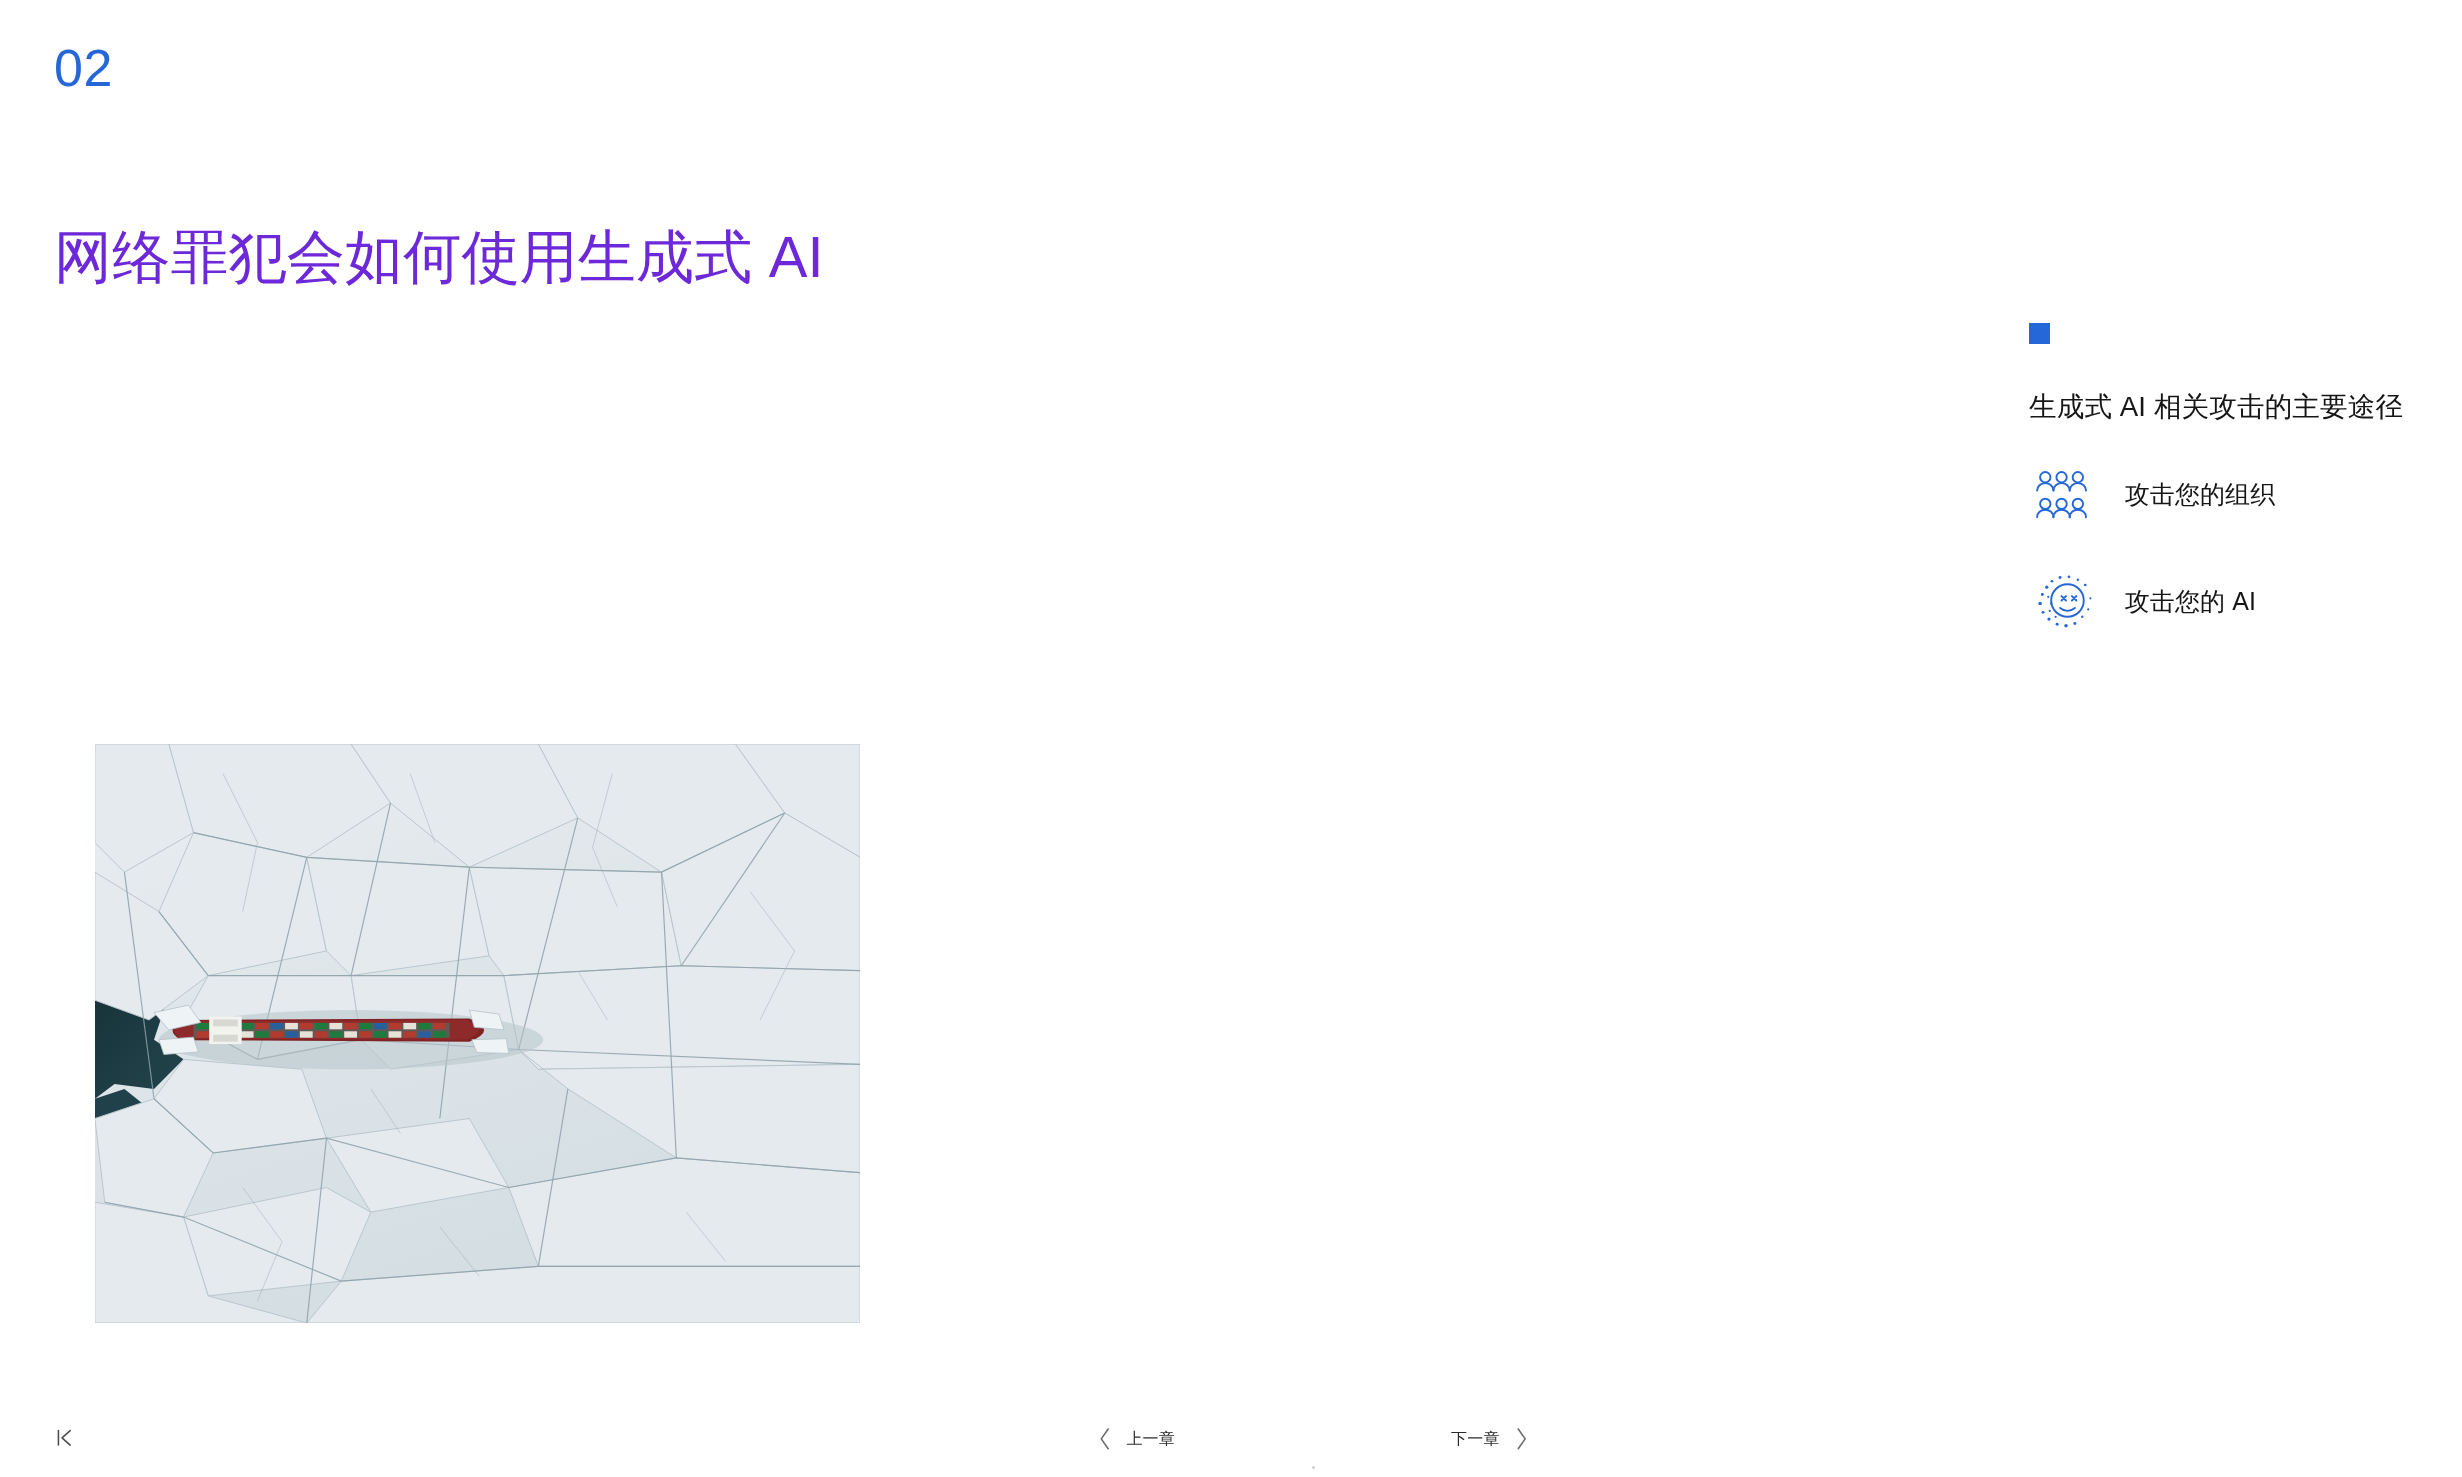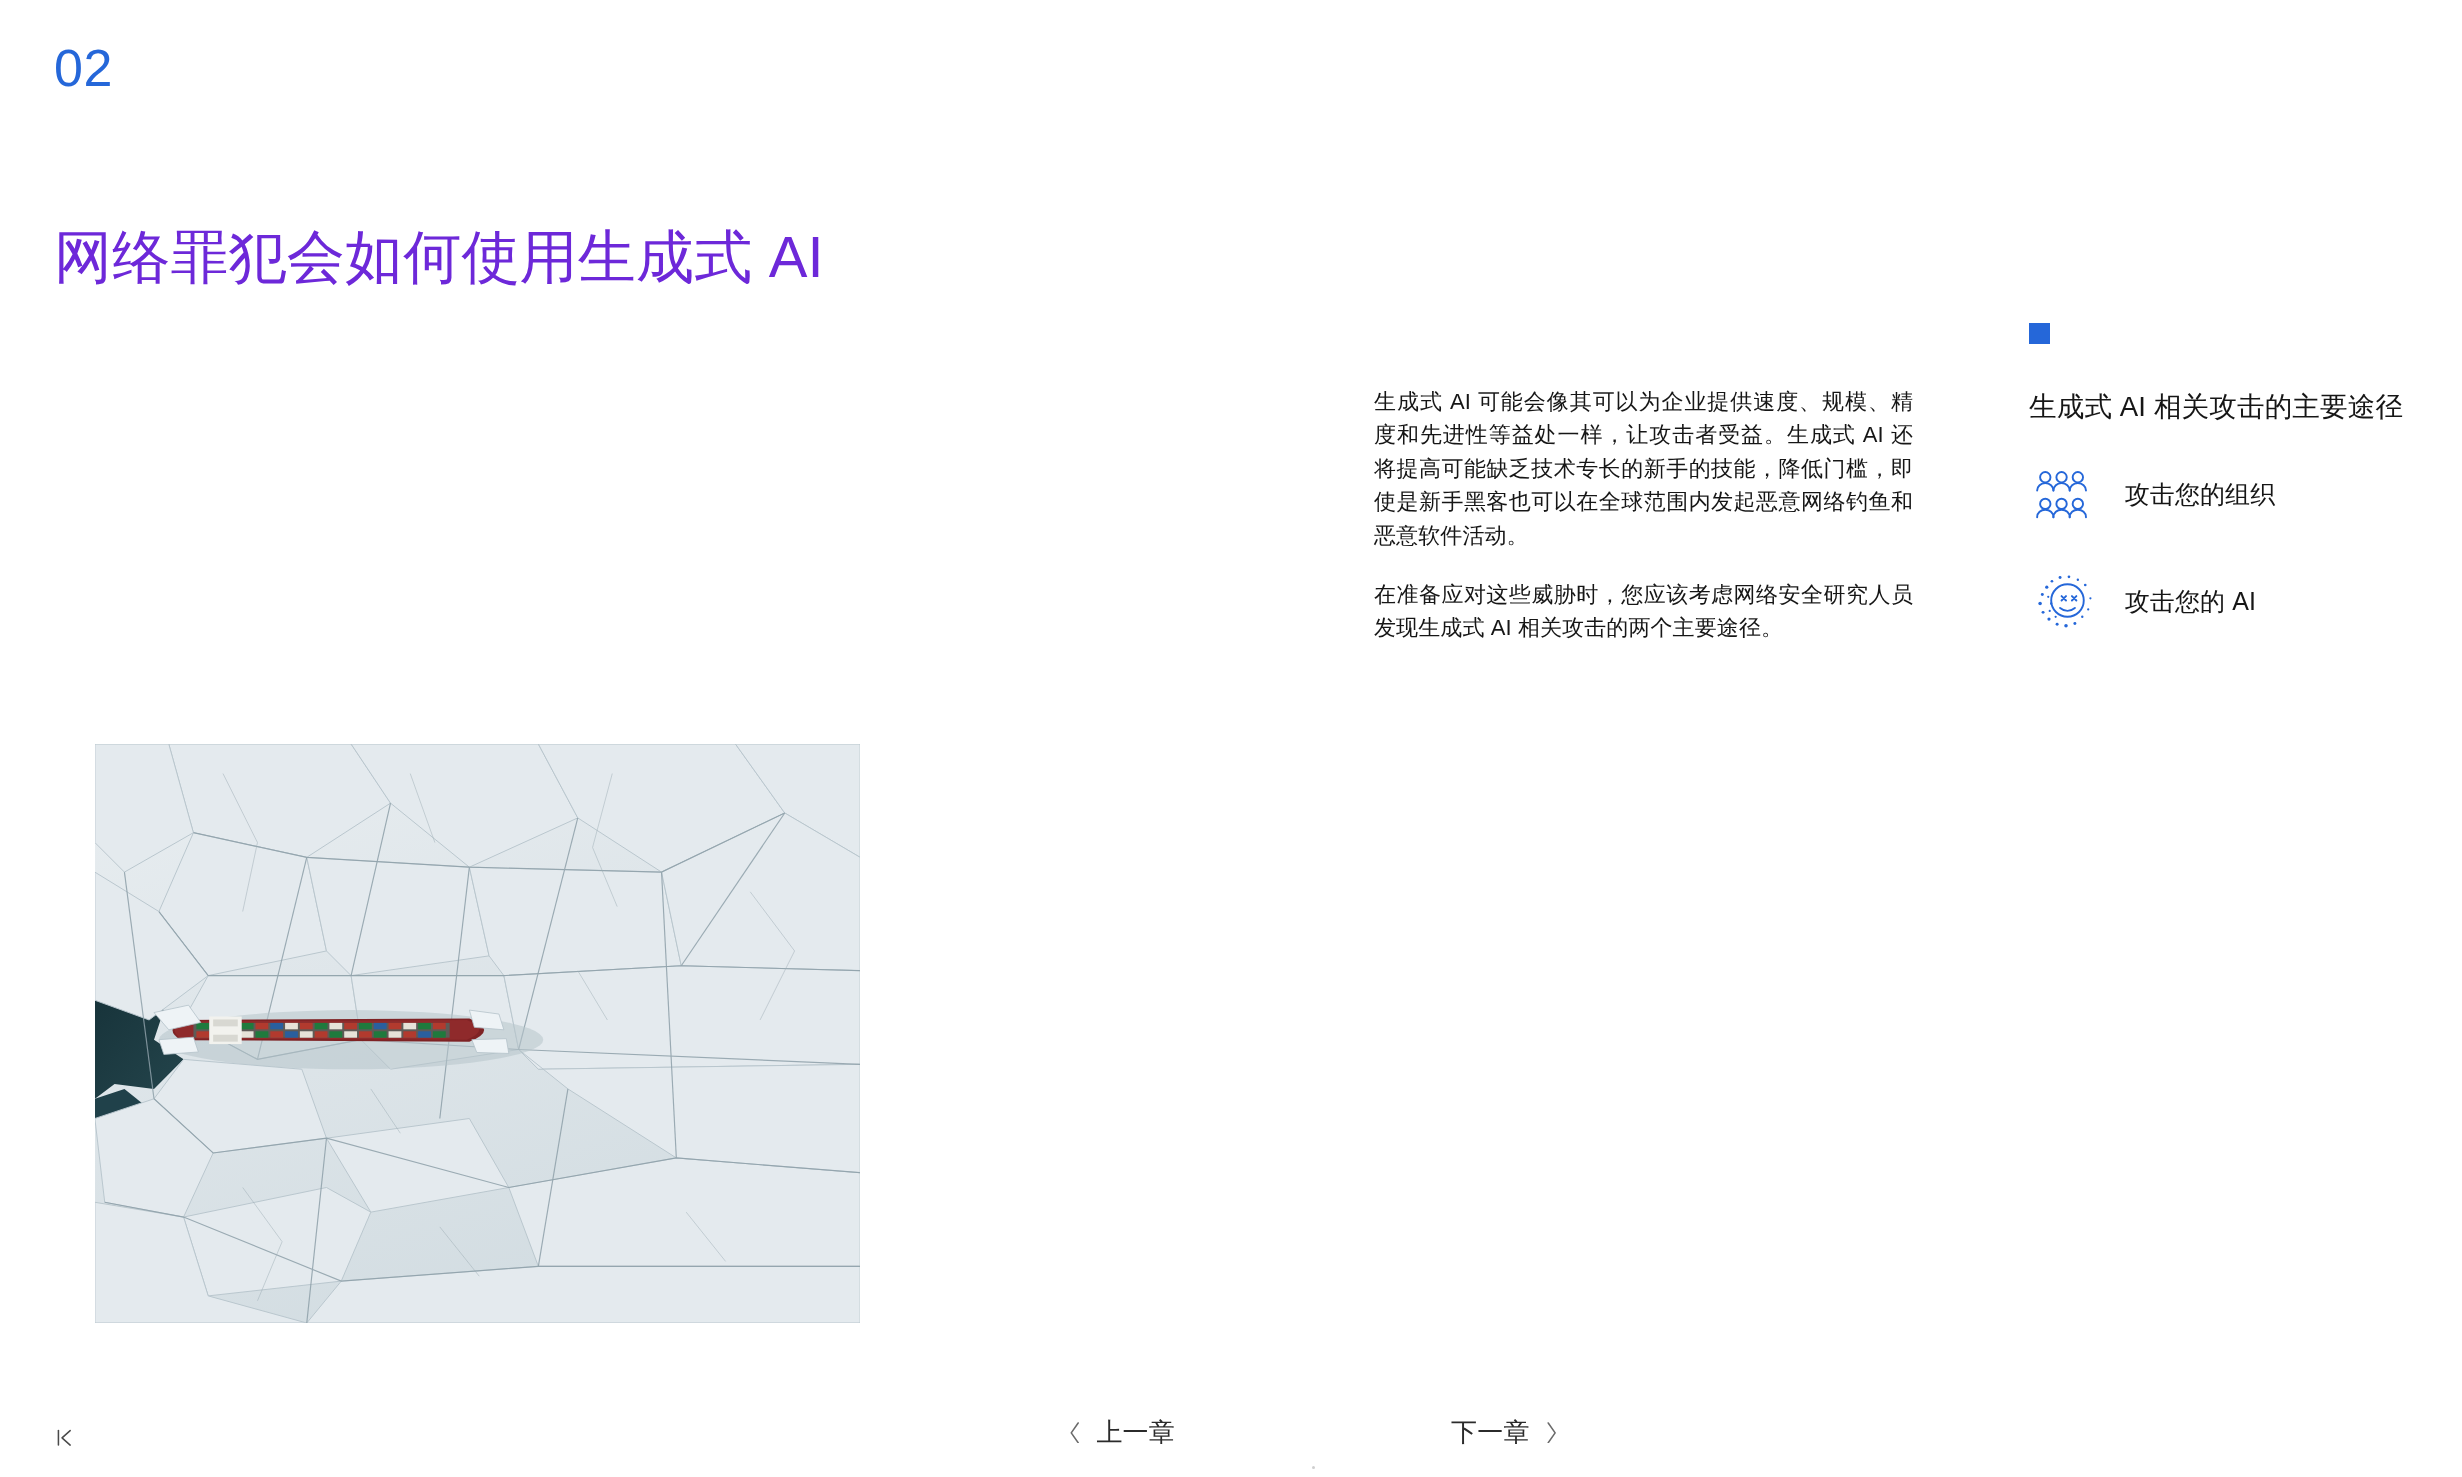--- a/index.html
+++ b/index.html
@@ -155,21 +155,21 @@
     white-space: nowrap;
   }
   .nav-group {
     display: flex;
     align-items: center;
     gap: 14.8px;
     color: #2b2b2b;
   }
   .nav-group.prev { margin-right: 276px; }
   .nav-label {
-    font-size: 26px;
+    font-size: 16px;
     color: #2b2b2b;
     letter-spacing: 0.2px;
   }
   .chev {
     width: 12.8px;
     height: 21.7px;
     display: block;
     color: #6b6b6b;
   }
   
@@ -315,24 +315,20 @@
 
       <g fill="#eef3f6" stroke="#b4c2c9" stroke-width="1.6">
         <polygon points="120,545 190,530 215,565 150,580"></polygon>
         <polygon points="130,600 200,595 210,625 140,630"></polygon>
         <polygon points="760,540 820,548 830,580 770,575"></polygon>
         <polygon points="765,600 835,598 840,628 775,626"></polygon>
       </g>
     </svg>
   </figure>
 
-  <div class="body-col">
-    <p class="body-par">生成式 AI 可能会像其可以为企业提供速度、规模、精度和先进性等益处一样，让攻击者受益。生成式 AI 还将提高可能缺乏技术专长的新手的技能，降低门槛，即使是新手黑客也可以在全球范围内发起恶意网络钓鱼和恶意软件活动。</p>
-    <p class="body-par">在准备应对这些威胁时，您应该考虑网络安全研究人员发现生成式 AI 相关攻击的两个主要途径。</p>
-  </div>
 
   <aside class="aside-col">
     <span class="aside-marker"></span>
 
     <h2 class="aside-title">生成式 AI 相关攻击的主要途径</h2>
 
     <div class="aside-list">
 
       <div class="aside-item">
         <span>

